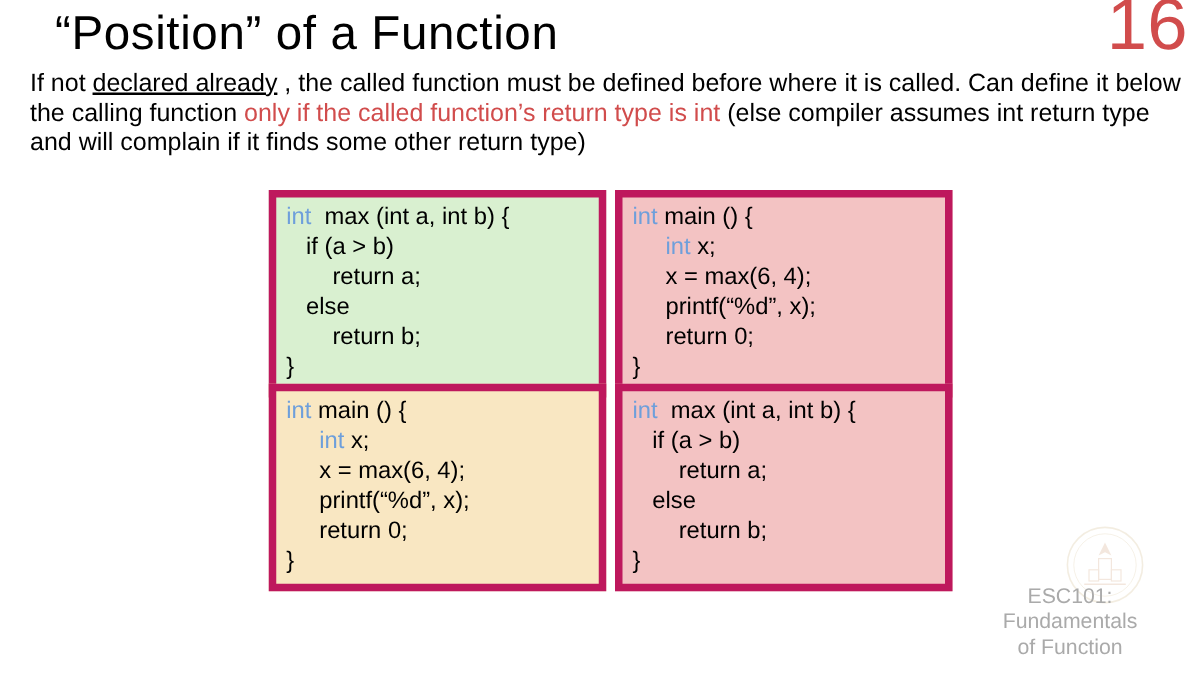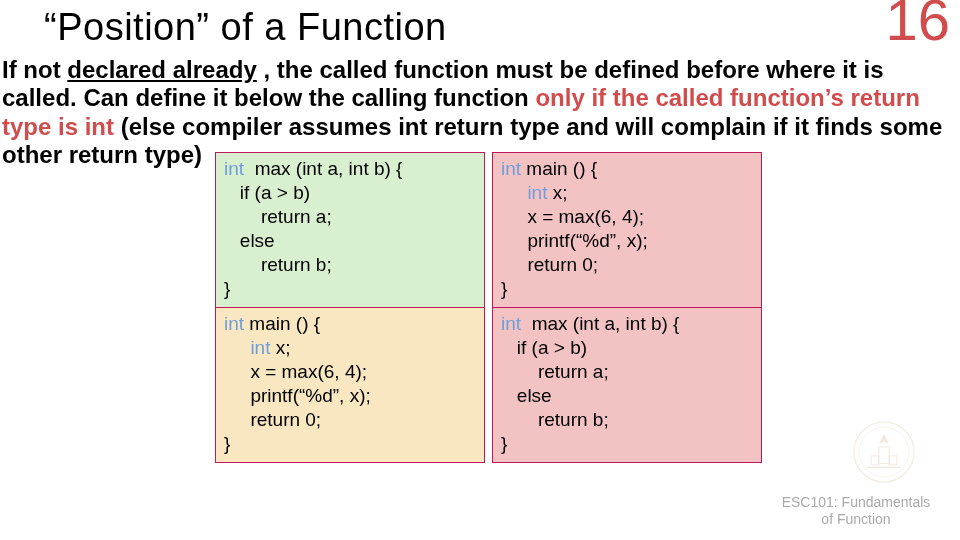--- a/index.html
+++ b/index.html
@@ -1,31 +1,31 @@
 <!DOCTYPE html>
 <html><head>
 <meta charset="utf-8">
 <style>
   * { margin: 0; padding: 0; box-sizing: border-box; }
   html, body { width: 960px; height: 540px; background: #fff; font-family: "Segoe UI", "Helvetica Neue", Arial, sans-serif; overflow: hidden; }
   .slide { position: relative; width: 960px; height: 540px; }
   .title { position: absolute; top: 6px; left: 44px; font-size: 38px; font-weight: 300; color: #000; letter-spacing: 0.5px; }
   .slide-number { position: absolute; top: -14px; right: 10px; font-size: 58px; font-weight: 300; color: #D14C4C; }
-  .body-text { position: absolute; top: 56px; left: 2px; right: 12px; font-size: 24px; font-weight: 700; line-height: 1.18; color: #000; }
+  .body-text { position: absolute; top: 56px; left: 24px; right: 12px; font-size: 20px; font-weight: 400; line-height: 1.18; color: #000; }
   .underline { text-decoration: underline; }
   .accent { color: #D14C4C; }
 
-  .codebox { position: absolute; width: 270px; font-size: 19px; font-weight: 300; line-height: 1.26; border: 1px solid #be185d; padding: 4px 8px 6px 8px; white-space: pre; font-family: "Segoe UI", "Helvetica Neue", Arial, sans-serif; }
+  .codebox { position: absolute; width: 270px; font-size: 19px; font-weight: 300; line-height: 1.26; border: 6px solid #be185d; padding: 4px 8px 6px 8px; white-space: pre; font-family: "Segoe UI", "Helvetica Neue", Arial, sans-serif; }
   .codebox.top-left  { top: 152px; left: 215px; background: #d9f0d0; }
   .codebox.bot-left  { top: 307px; left: 215px; background: #f9e7c2; }
   .codebox.top-right { top: 152px; left: 492px; background: #f3c3c3; }
   .codebox.bot-right { top: 307px; left: 492px; background: #f3c3c3; }
   .keyword { color: #6E9FDB; }
 
-  .footer { position: absolute; bottom: 12px; right: 14px; width: 180px; text-align: center; font-size: 14px; font-weight: 300; color: #aaa; line-height: 1.2; }
+  .footer { position: absolute; bottom: 12px; right: 14px; width: 180px; text-align: center; font-size: 17px; font-weight: 300; color: #aaa; line-height: 1.2; }
   .logo { position: absolute; bottom: 56px; right: 44px; width: 64px; height: 64px; opacity: 0.18; }
   .logo svg { width: 64px; height: 64px; }
 </style>
 </head>
 <body>
 <div class="slide">
 
   <div class="title">“Position” of a Function</div>
   <div class="slide-number">16</div>
 

